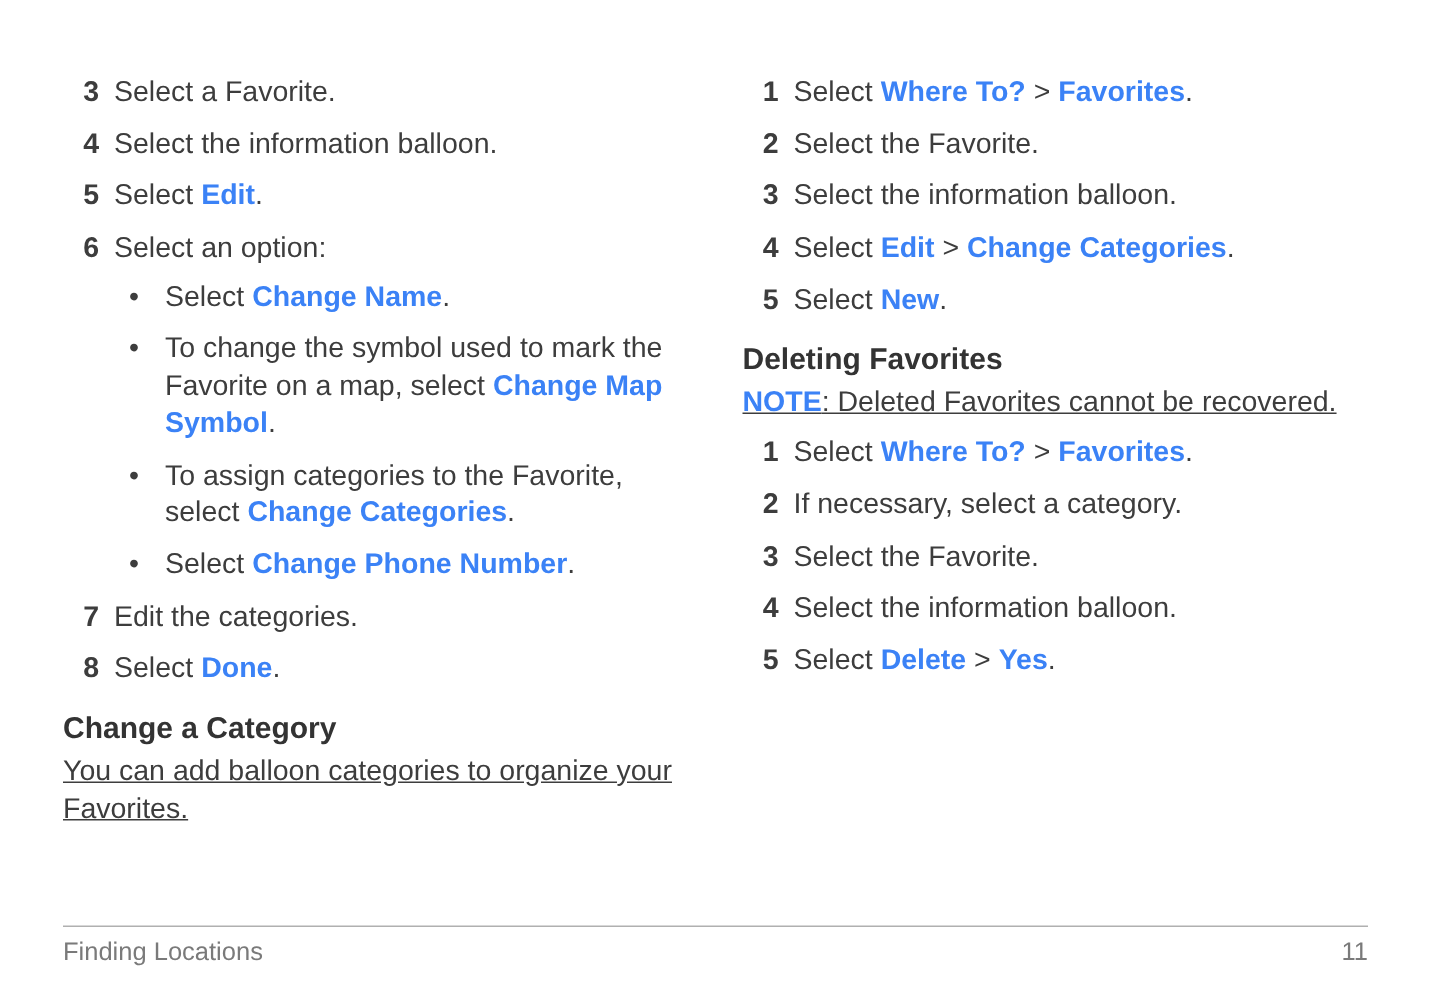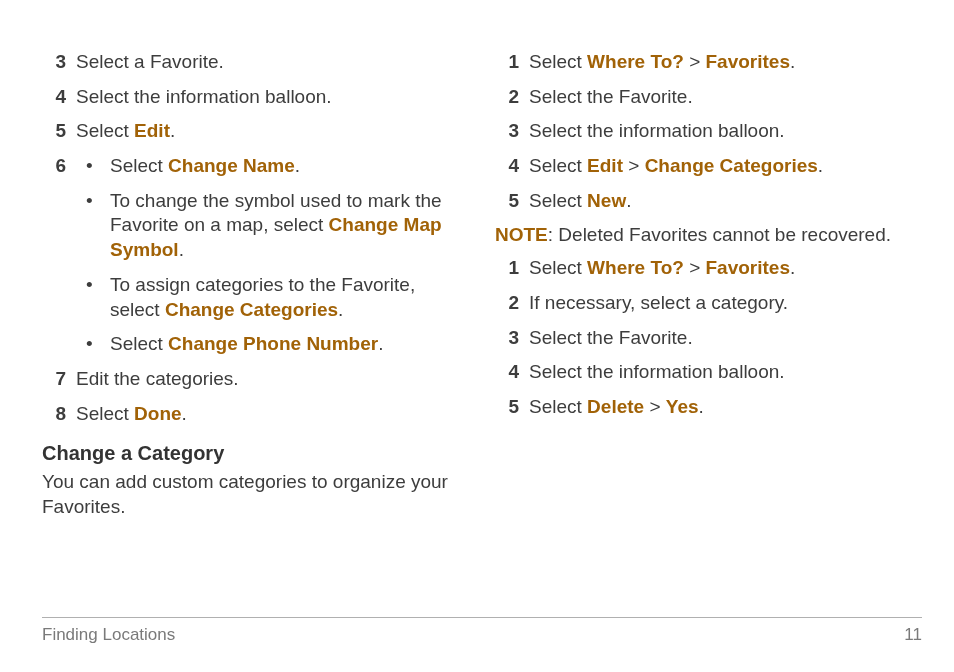--- a/index.html
+++ b/index.html
@@ -64,70 +64,72 @@
     color: #3d3d3d;
   }
   h3.section {
     font-size: 20px;
     font-weight: bold;
     margin: 14px 0 4px 0;
     color: #333;
   }
   p.body {
     margin: 2px 0 10px 0;
+    text-decoration: underline;
   }
-  b { font-weight: bold; color: #a16207; }
+  b { font-weight: bold; color: #3b82f6; }
   .footer {
     position: absolute;
     left: 42px;
-    right: 32px;
+    right: 42px;
     bottom: 26px;
     border-top: 1px solid #b0b0b0;
     padding-top: 6px;
     font-size: 17px;
     color: #7a7a7a;
     display: flex;
     justify-content: space-between;
   }
 </style>
 </head>
 <body>
 
 <div class="columns">
 
   <div class="col">
     <ol class="steps">
       <li><span class="num">3</span><span>Select a Favorite.</span></li>
       <li><span class="num">4</span><span>Select the information balloon.</span></li>
       <li><span class="num">5</span><span>Select </span><b>Edit</b><span>.</span></li>
-      <li><span class="num">6</span>
+      <li><span class="num">6</span><span>Select an option:</span>
         <ul class="sub">
           <li><span>Select </span><b>Change Name</b><span>.</span></li>
           <li><span>To change the symbol used to mark the Favorite on a map, select </span><b>Change Map Symbol</b><span>.</span></li>
           <li><span>To assign categories to the Favorite, select </span><b>Change Categories</b><span>.</span></li>
           <li><span>Select </span><b>Change Phone Number</b><span>.</span></li>
         </ul>
       </li>
       <li><span class="num">7</span><span>Edit the categories.</span></li>
       <li><span class="num">8</span><span>Select </span><b>Done</b><span>.</span></li>
     </ol>
 
     <h3 class="section">Change a Category</h3>
-    <p class="body">You can add custom categories to organize your Favorites.</p>
+    <p class="body">You can add balloon categories to organize your Favorites.</p>
   </div>
 
   <div class="col">
     <ol class="steps">
       <li><span class="num">1</span><span>Select </span><b>Where To?</b><span> &gt; </span><b>Favorites</b><span>.</span></li>
       <li><span class="num">2</span><span>Select the Favorite.</span></li>
       <li><span class="num">3</span><span>Select the information balloon.</span></li>
       <li><span class="num">4</span><span>Select </span><b>Edit</b><span> &gt; </span><b>Change Categories</b><span>.</span></li>
       <li><span class="num">5</span><span>Select </span><b>New</b><span>.</span></li>
     </ol>
 
+    <h3 class="section">Deleting Favorites</h3>
     <p class="body" style="margin-top:2px;margin-bottom:8px"><b>NOTE</b><span>: Deleted Favorites cannot be recovered.</span></p>
 
     <ol class="steps">
       <li><span class="num">1</span><span>Select </span><b>Where To?</b><span> &gt; </span><b>Favorites</b><span>.</span></li>
       <li><span class="num">2</span><span>If necessary, select a category.</span></li>
       <li><span class="num">3</span><span>Select the Favorite.</span></li>
       <li><span class="num">4</span><span>Select the information balloon.</span></li>
       <li><span class="num">5</span><span>Select </span><b>Delete</b><span> &gt; </span><b>Yes</b><span>.</span></li>
     </ol>
   </div>

